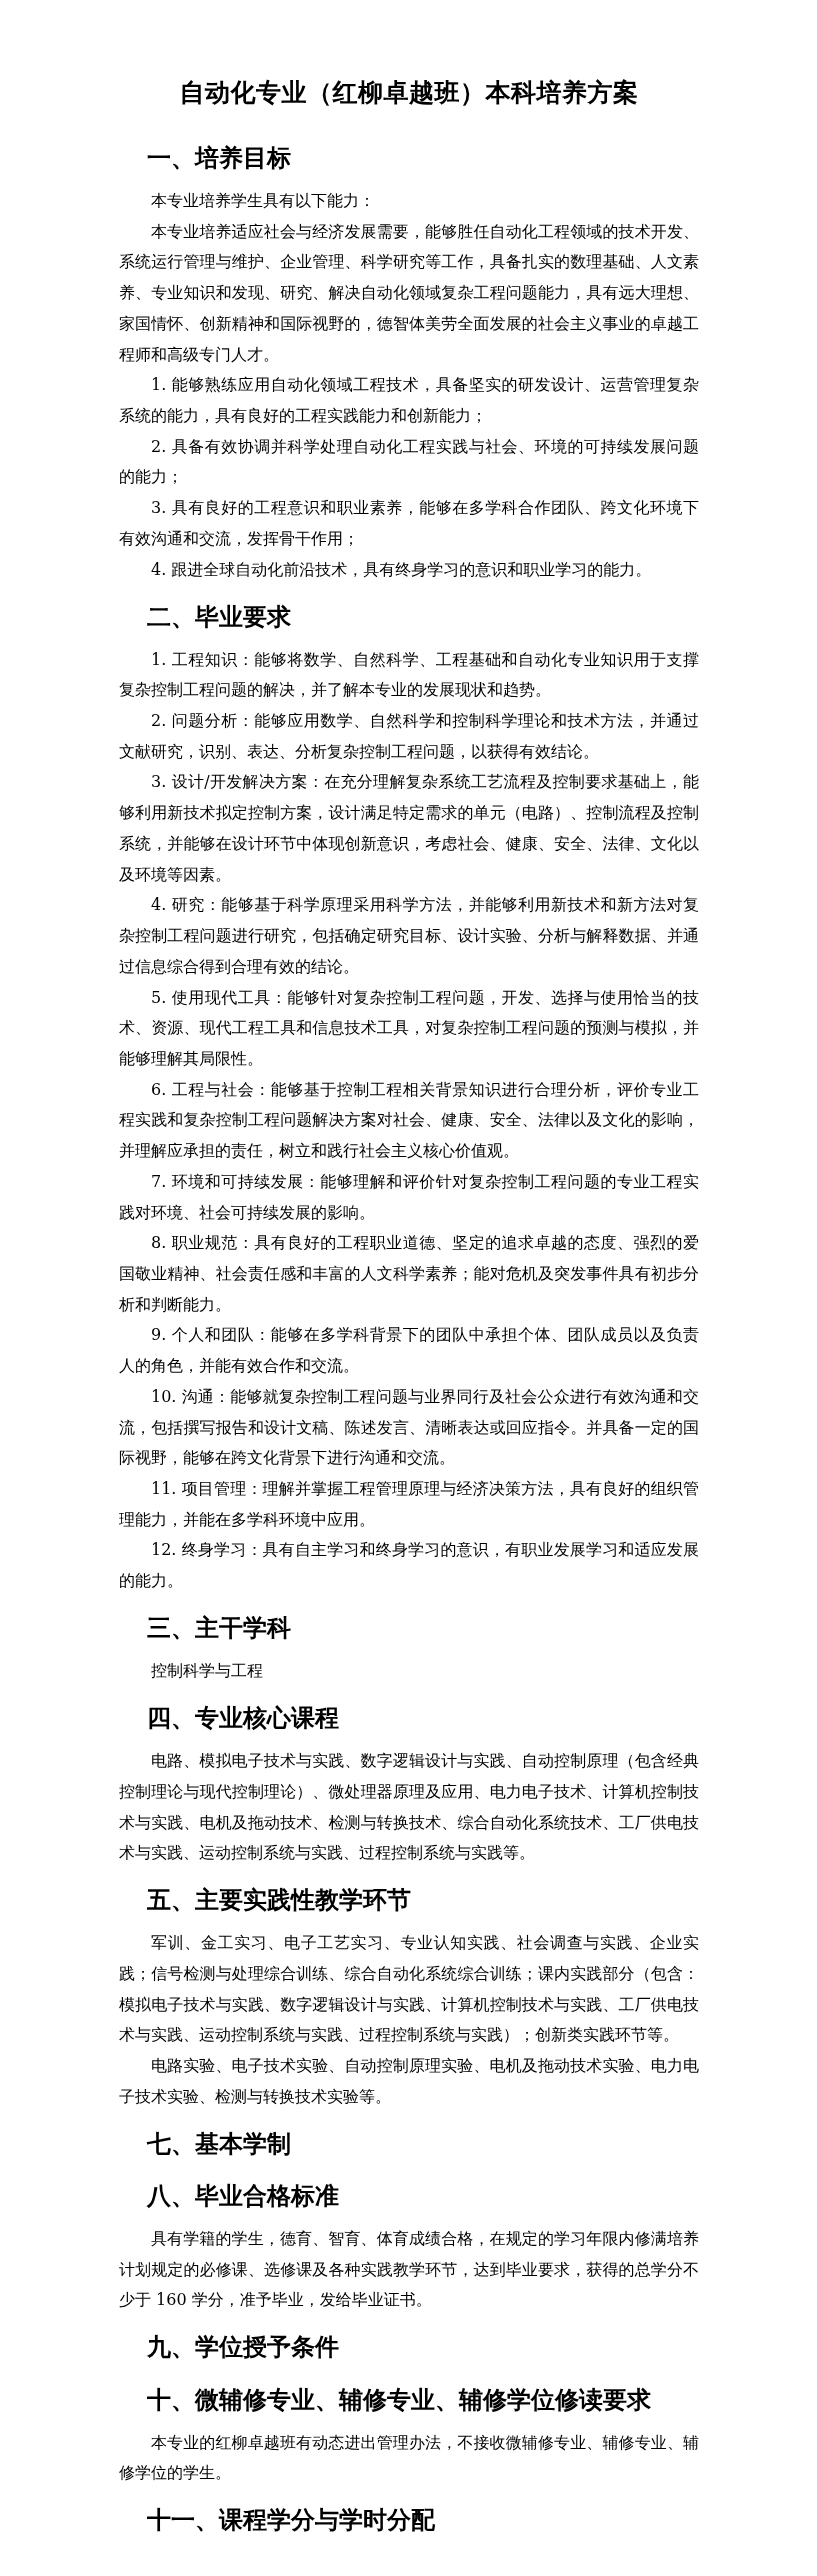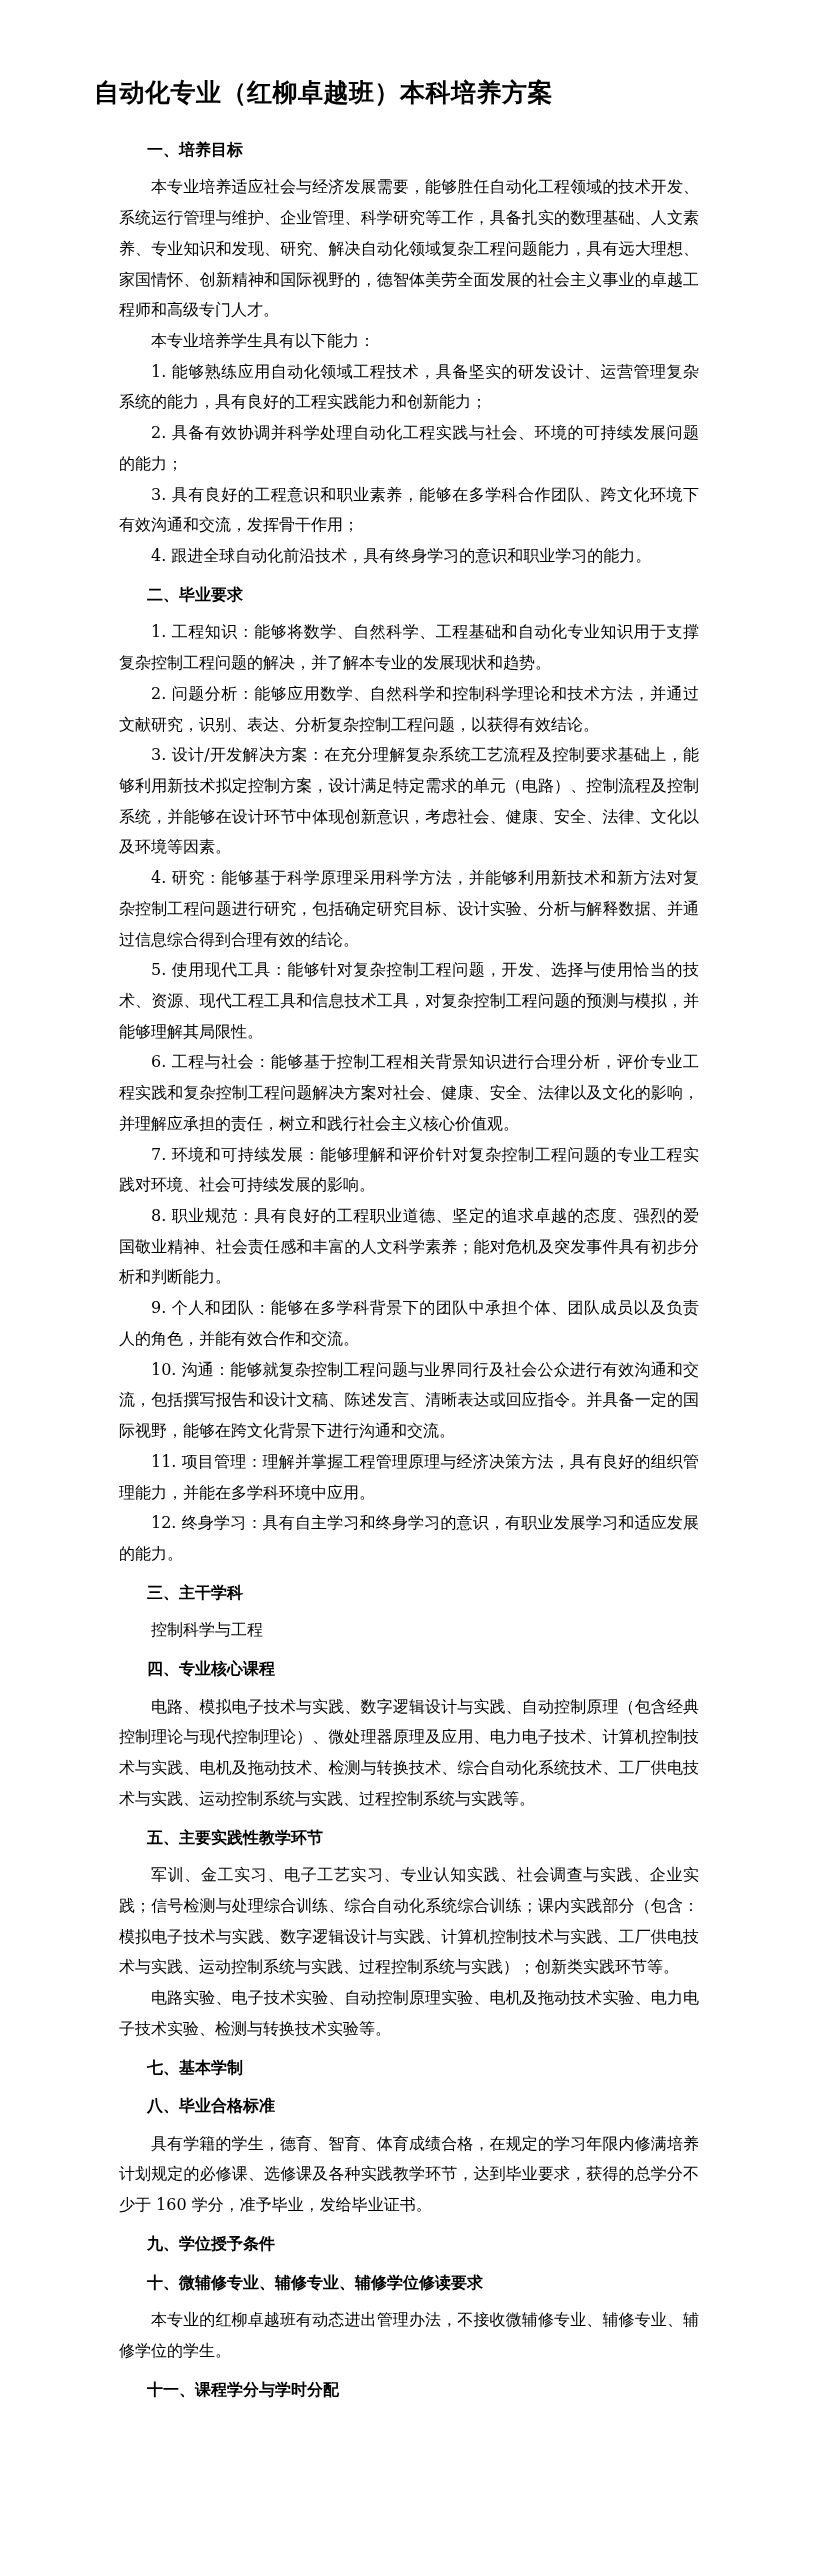--- a/index.html
+++ b/index.html
@@ -8,49 +8,50 @@
     min-height:3014px;
     color:#000;
     font-family:"DejaVu Serif","Liberation Serif",serif;
     -webkit-font-smoothing:antialiased;
   }
   .doc{padding:76px 94px 46px 94px;}
   .page-title{
     font-family:Liberation Sans, sans-serif;
     font-weight:bold;
     font-size:25px;
+    text-align:center;
     margin:0 0 29px 0;
     letter-spacing:0.5px;
   }
   .sec-heading{
-    font-family:Liberation Mono, monospace;
+    font-family:Liberation Sans, sans-serif;
     font-weight:bold;
-    font-size:16px;
+    font-size:24px;
     margin:11.3px 25px 7.2px 25px;
     text-indent:28px;
     line-height:1.7;
   }
   .para{
     font-size:16px;
     line-height:1.92;
     margin:0 25px;
     text-indent:32px;
     text-align:justify;
   }
 </style>
 </head>
 <body>
 
 <div class="doc">
 
   <h1 class="page-title">自动化专业（红柳卓越班）本科培养方案</h1>
 
   <h2 class="sec-heading">一、培养目标</h2>
+  <p class="para">本专业培养学生具有以下能力：</p>
   <p class="para">本专业培养适应社会与经济发展需要，能够胜任自动化工程领域的技术开发、系统运行管理与维护、企业管理、科学研究等工作，具备扎实的数理基础、人文素养、专业知识和发现、研究、解决自动化领域复杂工程问题能力，具有远大理想、家国情怀、创新精神和国际视野的，德智体美劳全面发展的社会主义事业的卓越工程师和高级专门人才。</p>
-  <p class="para">本专业培养学生具有以下能力：</p>
   <p class="para">1. 能够熟练应用自动化领域工程技术，具备坚实的研发设计、运营管理复杂系统的能力，具有良好的工程实践能力和创新能力；</p>
   <p class="para">2. 具备有效协调并科学处理自动化工程实践与社会、环境的可持续发展问题的能力；</p>
   <p class="para">3. 具有良好的工程意识和职业素养，能够在多学科合作团队、跨文化环境下有效沟通和交流，发挥骨干作用；</p>
   <p class="para">4. 跟进全球自动化前沿技术，具有终身学习的意识和职业学习的能力。</p>
 
   <h2 class="sec-heading">二、毕业要求</h2>
   <p class="para">1. 工程知识：能够将数学、自然科学、工程基础和自动化专业知识用于支撑复杂控制工程问题的解决，并了解本专业的发展现状和趋势。</p>
   <p class="para">2. 问题分析：能够应用数学、自然科学和控制科学理论和技术方法，并通过文献研究，识别、表达、分析复杂控制工程问题，以获得有效结论。</p>
   <p class="para">3. 设计/开发解决方案：在充分理解复杂系统工艺流程及控制要求基础上，能够利用新技术拟定控制方案，设计满足特定需求的单元（电路）、控制流程及控制系统，并能够在设计环节中体现创新意识，考虑社会、健康、安全、法律、文化以及环境等因素。</p>
   <p class="para">4. 研究：能够基于科学原理采用科学方法，并能够利用新技术和新方法对复杂控制工程问题进行研究，包括确定研究目标、设计实验、分析与解释数据、并通过信息综合得到合理有效的结论。</p>

